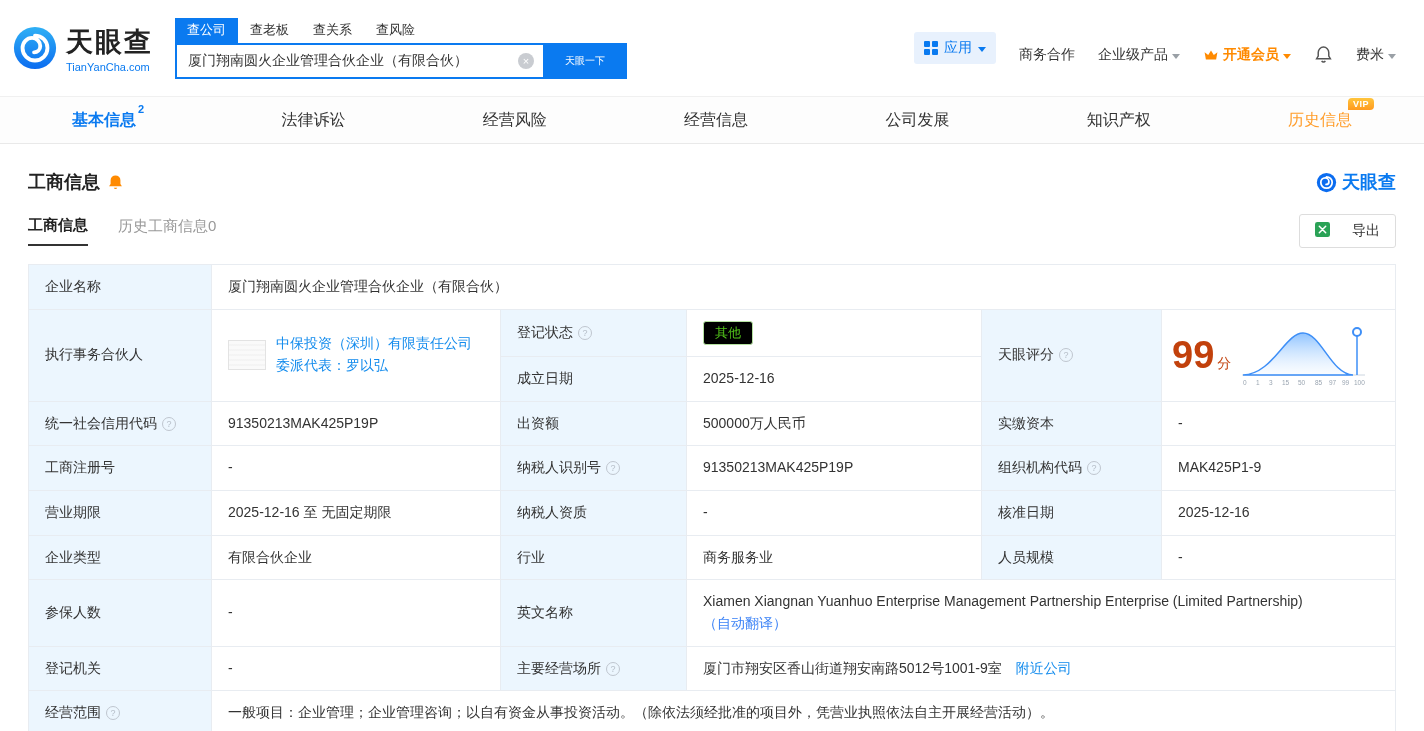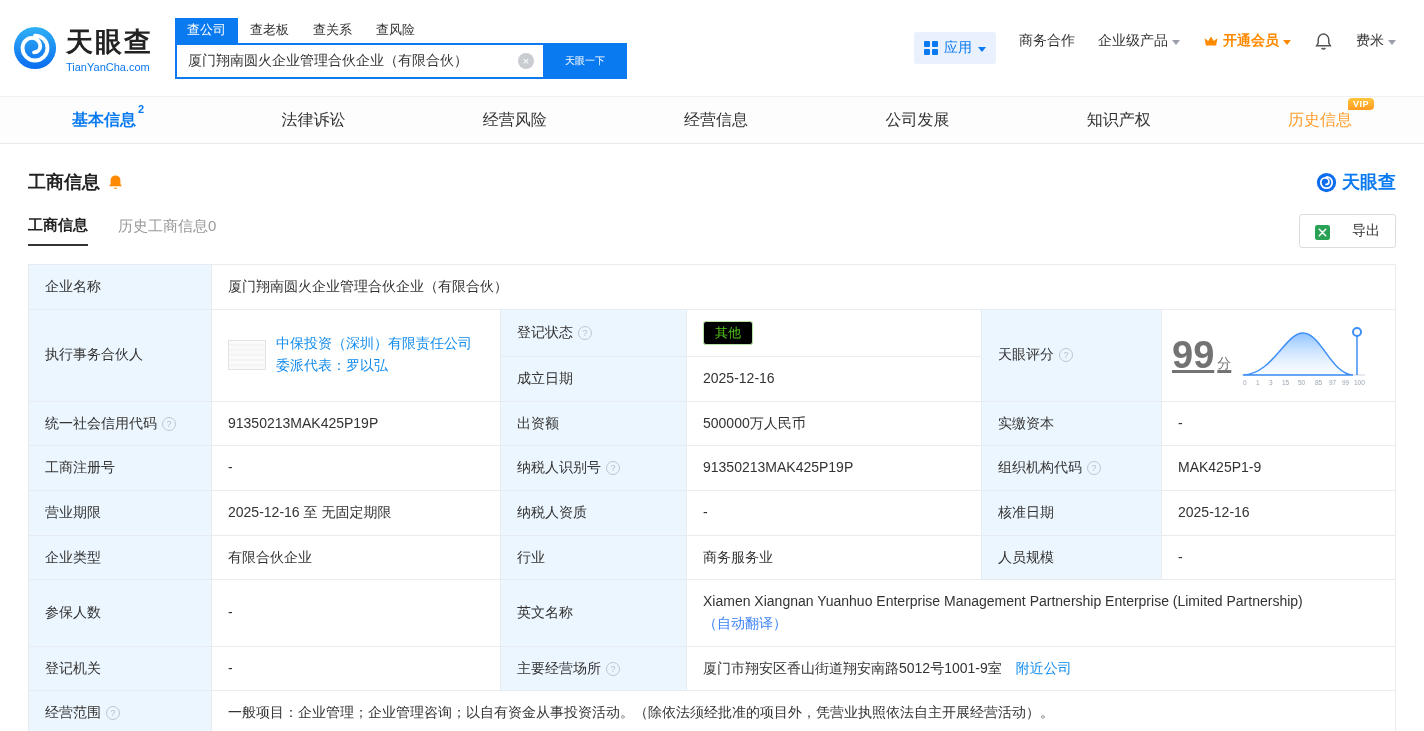--- a/index.html
+++ b/index.html
@@ -18,21 +18,21 @@
   .search-area { margin-left:22px; width:452px; }
   .search-tabs { display:flex; font-size:13px; }
   .stab { padding:3px 12px 4px; cursor:pointer; color:#333; }
   .stab.active { background:#0a7af0; color:#fff; }
   .search-row { display:flex; height:36px; }
   .search-input-wrap { flex:1; border:2px solid #0a7af0; border-right:none; display:flex; align-items:center; padding:0 9px 0 11px; background:#fff; }
   .search-input-wrap input { border:none; outline:none; flex:1; font-size:14px; color:#333; font-family:inherit; background:transparent; }
   .clear-icon { width:16px; height:16px; border-radius:50%; background:#c9ccd1; color:#fff; font-size:11px; line-height:16px; text-align:center; cursor:pointer; flex:0 0 16px; }
   .search-btn { width:84px; background:#0a7af0; color:#fff; border:none; font-size:10px; cursor:pointer; font-family:inherit; }
 
-  .header-right { margin-left:auto; display:flex; align-items:flex-start; gap:23px; font-size:14px; white-space:nowrap; }
+  .header-right { margin-left:auto; display:flex; align-items:flex-end; gap:23px; font-size:14px; white-space:nowrap; }
   .apps-btn { display:flex; align-items:center; gap:6px; background:#e8f1fd; color:#0a7af0; padding:7px 10px; border-radius:3px; cursor:pointer; }
   .hitem { display:flex; align-items:center; gap:4px; cursor:pointer; color:#333; }
   .hitem.vip { color:#ff8a00; font-weight:bold; }
   .caret { width:0; height:0; border-left:4px solid transparent; border-right:4px solid transparent; border-top:5px solid #9aa0a6; margin-top:2px; }
   .apps-btn .caret { border-top-color:#0a7af0; }
   .hitem.vip .caret { border-top-color:#ff8a00; }
   .bell-btn { display:flex; align-items:center; cursor:pointer; }
 
   
   .main-tabs { height:48px; border-top:1px solid #f0f0f0; border-bottom:1px solid #e9e9e9; background:#fdfdfd;
@@ -47,40 +47,40 @@
   
   .content { padding:0 28px; }
   .section-head { display:flex; align-items:center; margin-top:26px; }
   .section-head h2 { font-size:18px; color:#222; }
   .title-bell { margin-left:7px; display:flex; }
   .brand-right { margin-left:auto; display:flex; align-items:center; gap:5px; color:#0a7af0; font-size:18px; font-weight:bold; cursor:pointer; }
 
   .subtab-row { display:flex; align-items:center; margin:20px 0 16px; }
   .subtab { margin-right:30px; font-size:15px; padding-bottom:9px; cursor:pointer; color:#999; }
   .subtab.active { color:#222; font-weight:bold; border-bottom:2px solid #333; }
-  .export-btn { margin-left:auto; display:flex; align-items:flex-end; gap:22px; background:#fff; border:1px solid #ddd; border-radius:3px;
+  .export-btn { margin-left:auto; display:flex; align-items:flex-start; gap:22px; background:#fff; border:1px solid #ddd; border-radius:3px;
     padding:7px 15px; font-size:14px; color:#333; cursor:pointer; font-family:inherit; }
 
   
   table.info-table { width:100%; border-collapse:collapse; table-layout:fixed; font-size:14px; }
   .info-table td { border:1px solid #e8ecf1; padding:11px 16px; line-height:1.55; vertical-align:middle; word-break:break-word; }
   .info-table td.lbl { background:#ecf6fe; color:#333; }
   .help-icon { display:inline-block; width:14px; height:14px; border:1px solid #bfc6cf; border-radius:50%; color:#b6bec8;
     font-size:9px; line-height:13px; text-align:center; margin-left:5px; vertical-align:1px; cursor:pointer; }
   a.blue-link { color:#128bed; text-decoration:none; cursor:pointer; }
   .badge-green { display:inline-block; padding:1px 11px; font-size:13px; color:#52c41a; background:#000000;
     border:1px solid #b5e2a0; border-radius:3px; }
   .gray-note { color:#3b82f6; }
   .partner { display:flex; align-items:center; gap:10px; }
   .partner-logo { width:38px; height:30px; border:1px solid #e3e3e3; background:
     repeating-linear-gradient(0deg,#fafafa,#fafafa 3px,#efefef 4px,#fafafa 5px); flex:0 0 38px; }
   .partner-text { line-height:1.55; }
   .score-cell { padding:4px 10px !important; }
   .score-wrap { display:flex; align-items:center; gap:10px; }
-  .score-num { color:#737373; font-size:38px; font-weight:bold; line-height:1; white-space:nowrap;text-decoration:underline; }
+  .score-num { color:#c2410c; font-size:38px; font-weight:bold; line-height:1; white-space:nowrap; }
   .score-unit { font-size:14px; font-weight:normal; margin-left:3px; }
   .near-link { margin-left:10px; }
 </style>
 </head>
 <body>
 
 <header class="topbar">
   <div class="logo">
     <svg width="46" height="46" viewBox="0 0 48 48">
       <defs>

